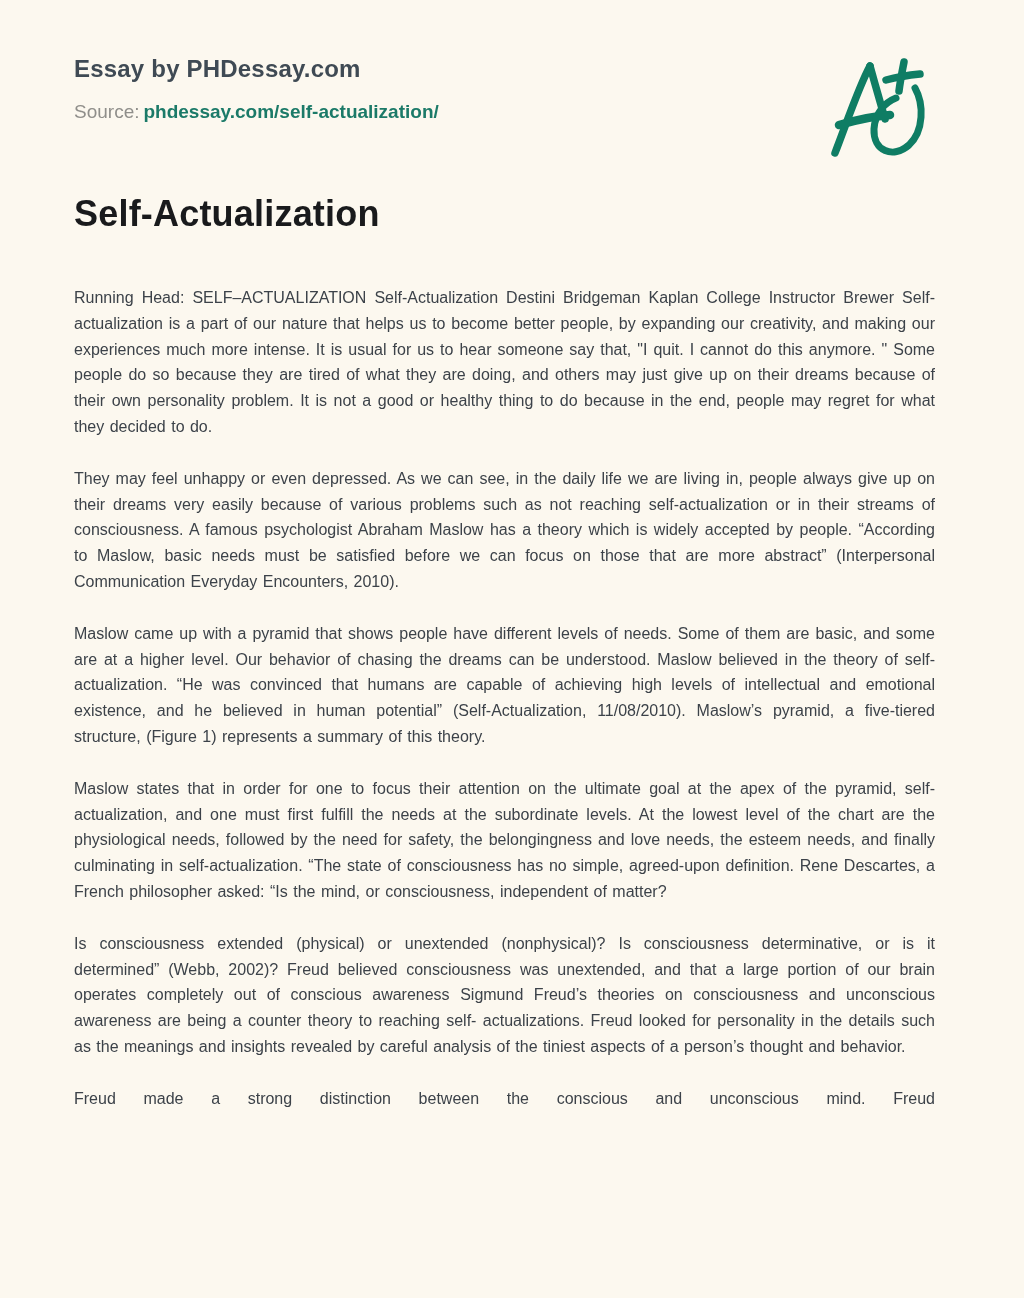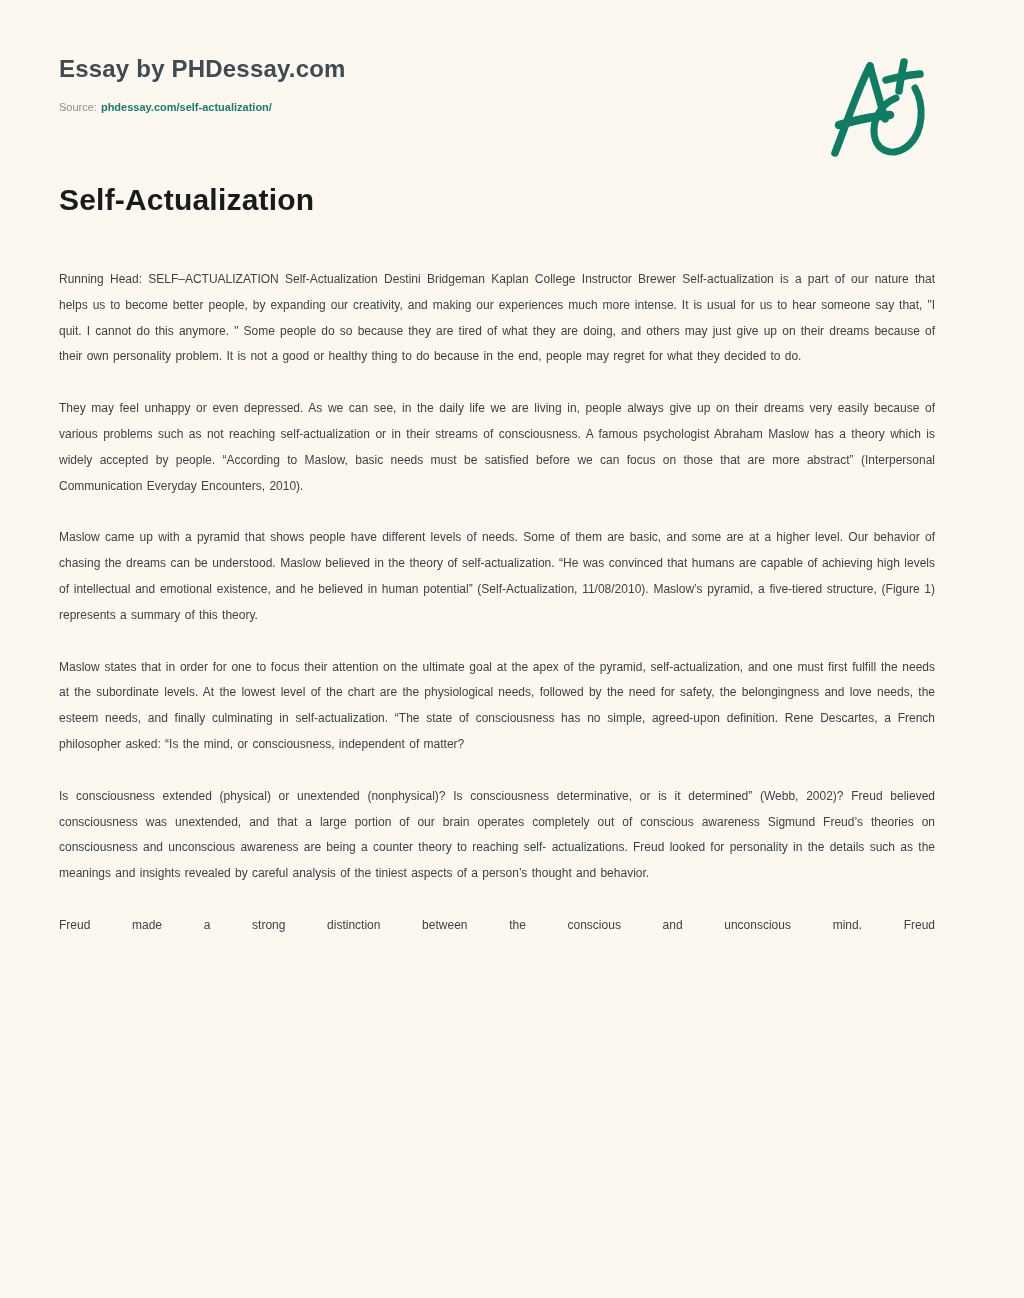--- a/index.html
+++ b/index.html
@@ -7,64 +7,64 @@
     width: 1024px;
     height: 1298px;
     overflow: hidden;
     font-family: "Liberation Sans", sans-serif;
   }
   body { background: #FCF8EF; position: relative; }
 
   .page {
     width: 1024px;
     height: 1298px;
-    padding: 55px 89px 0 59px;
+    padding: 55px 89px 0 74px;
     position: relative;
   }
 
   .byline {
     font-size: 24px;
     font-weight: 600;
     color: #3F4A54;
     letter-spacing: 0.2px;
   }
 
   .source-row {
     margin-top: 18px;
-    font-size: 11px;
+    font-size: 19px;
   }
   .source-label { color: #8F8E8A; font-weight: 400; }
   .source-link {
     color: #1B7A68;
     font-weight: 600;
     text-decoration: none;
     margin-left: 4px;
   }
 
   .logo {
     position: absolute;
     top: 54px;
     right: 90px;
     width: 106px;
     height: 112px;
   }
   .logo svg { width: 100%; height: 100%; display: block; }
 
   .page-title {
     margin-top: 70px;
-    font-size: 30px;
+    font-size: 36px;
     font-weight: 700;
     color: #191A1C;
     letter-spacing: 0.2px;
   }
 
   .essay-body { margin-top: 50px; }
 
   .essay-body p {
-    font-size: 12px;
+    font-size: 16px;
     line-height: 25.8px;
     color: #3C4249;
     text-align: justify;
     margin-bottom: 26px;
     word-spacing: 1px;
   }
 
   .essay-body p.clipped {
     text-align: justify;
     text-align-last: justify;

